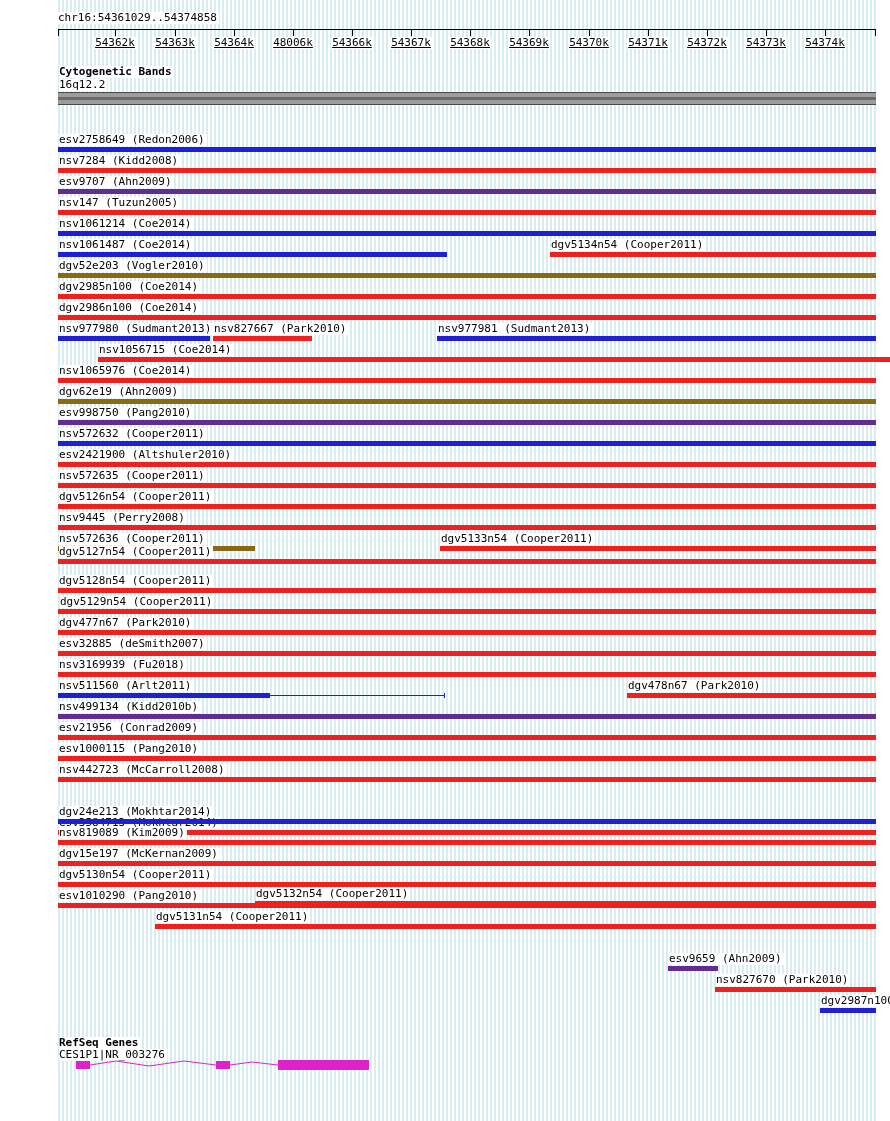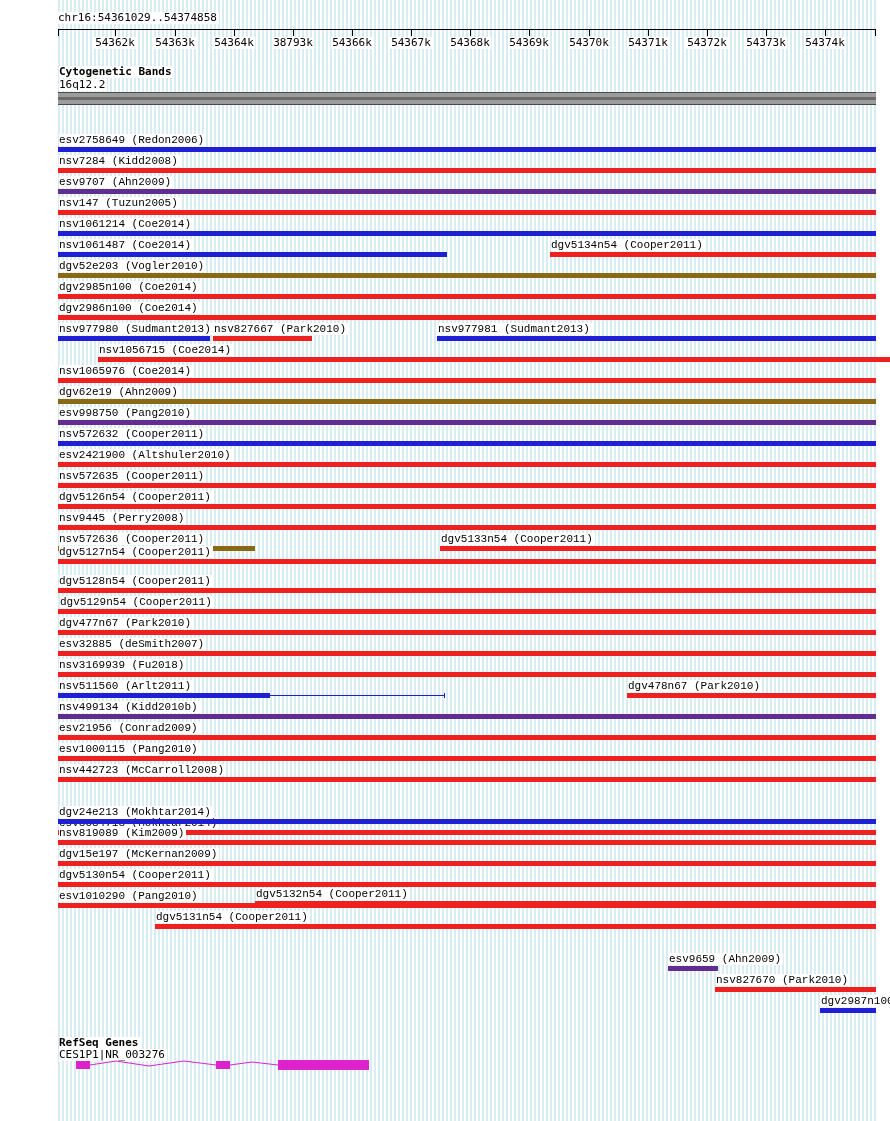--- a/index.html
+++ b/index.html
@@ -11,30 +11,30 @@
   .plot-bg {
     position:absolute; left:58px; top:0; width:818px; height:1121px;
     background: repeating-linear-gradient(90deg, #d8edf2 0 2px, #ffffff 2px 4px);
   }
   .abs { position:absolute; }
   .txt { font-size:11px; line-height:12px; background:#fff; white-space:nowrap; padding:0 2px 0 0; }
   .bold { font-weight:bold; }
   .region-label { left:58px; top:12px; }
   .ruler-line { left:58px; top:29px; width:818px; height:1px; background:#000; }
   .tick { position:absolute; top:29px; width:1px; height:7px; background:#000; }
-  .tick-label { position:absolute; top:37px; transform:translateX(-50%); font-size:11px; line-height:12px; background:#fff; padding:0 1px; white-space:nowrap; }
+  .tick-label { position:absolute; top:37px; transform:translateX(-50%); font-size:11px; line-height:12px; background:#fff; padding:0 1px; white-space:nowrap;text-decoration:underline; }
   .cyto-title { left:59px; top:66px; }
   .cyto-band-label { left:59px; top:79px; }
   .cyto-bar {
     left:58px; top:92px; width:818px; height:13px;
     background:linear-gradient(180deg,#4a4a4a 0 1px,#9c9c9c 1px 5px,#6a6a6a 5px 8px,#9c9c9c 8px 12px,#4a4a4a 12px 13px);
   }
   .dgv-title { left:59px; top:120px; }
   .track-row { position:absolute; left:0; width:890px; height:21px; }
-  .seg-label { position:absolute; top:0; font-size:11px; line-height:12px; background:#fff; white-space:nowrap; padding-right:2px;font-family:Liberation Mono, monospace; }
+  .seg-label { position:absolute; top:0; font-size:11px; line-height:12px; background:#fff; white-space:nowrap; padding-right:2px; }
   .seg-bar { position:absolute; top:13px; height:5px; }
   .seg-line { top:15px !important; height:1px !important; }
   .seg-endtick { position:absolute; top:13px; width:1px; height:5px; }
   .refseq-title { left:59px; top:1037px; }
   .gene-label { left:59px; top:1049px; }
   #gene-svg { position:absolute; left:0; top:1057px; width:890px; height:22px; }
 </style>
 </head>
 <body>
 
@@ -48,21 +48,21 @@
     <div id="ruler-ticks">
         <div class="tick" style="left: 58px;"></div>
         <div class="tick" style="left: 875px;"></div>
         <div class="tick" style="left: 115px;"></div>
         <div class="tick-label" style="left: 115px;">54362k</div>
         <div class="tick" style="left: 175px;"></div>
         <div class="tick-label" style="left: 175px;">54363k</div>
         <div class="tick" style="left: 234px;"></div>
         <div class="tick-label" style="left: 234px;">54364k</div>
         <div class="tick" style="left: 293px;"></div>
-        <div class="tick-label" style="left: 293px;">38793k</div>
+        <div class="tick-label" style="left: 293px;">48006k</div>
         <div class="tick" style="left: 352px;"></div>
         <div class="tick-label" style="left: 352px;">54366k</div>
         <div class="tick" style="left: 411px;"></div>
         <div class="tick-label" style="left: 411px;">54367k</div>
         <div class="tick" style="left: 470px;"></div>
         <div class="tick-label" style="left: 470px;">54368k</div>
         <div class="tick" style="left: 529px;"></div>
         <div class="tick-label" style="left: 529px;">54369k</div>
         <div class="tick" style="left: 589px;"></div>
         <div class="tick-label" style="left: 589px;">54370k</div>

